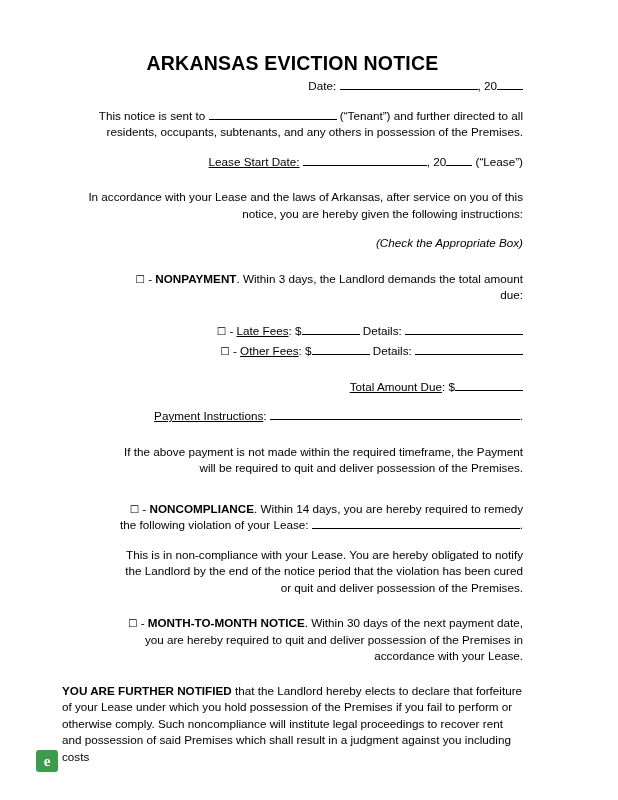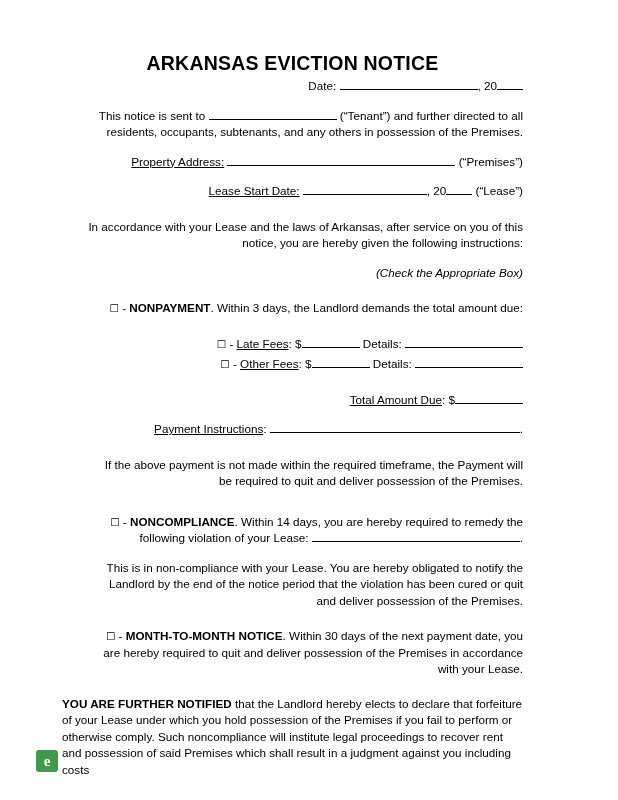--- a/index.html
+++ b/index.html
@@ -53,21 +53,21 @@
   .b-tenant { width: 128px; }
   .b-prop { width: 228px; }
   .b-lease { width: 124px; }
   .b-amt { width: 58px; }
   .b-period { width: 152px; }
   .b-det1 { width: 118px; }
   .b-det2 { width: 108px; }
   .b-total { width: 68px; }
   .b-pay { width: 250px; }
   .b-viol { width: 208px; }
-  .indent1 { margin-left: 34px; }
+  .indent1 { margin-left: 51px; }
   .indent2 { margin-left: 68px; }
   .sec-label { font-weight: bold; }
   .box {
     font-family: "DejaVu Sans", sans-serif;
     font-size: 10.5px;
   }
   .italic { font-style: italic; }
   .final {
     font-size: 11.7px;
     line-height: 16.5px;
@@ -103,25 +103,20 @@
     <span>Date:</span>
     <span class="blank b1"></span><span>, 20</span><span class="blank b-year"></span>
   </div>
 
   <div class="line">
     <span>This notice is sent to</span>
     <span class="blank b-tenant"></span>
     <span>(“Tenant”) and further directed to all residents, occupants, subtenants, and any others in possession of the Premises.</span>
   </div>
 
-  <div class="line">
-    <span class="ul">Property Address:</span>
-    <span class="blank b-prop"></span>
-    <span>(“Premises”)</span>
-  </div>
 
   <div class="line">
     <span class="ul">Lease Start Date:</span>
     <span class="blank b-lease"></span><span>, 20</span><span class="blank b-year"></span>
     <span>(“Lease”)</span>
   </div>
 
   <div class="gap-s"></div>
 
   <div class="line">In accordance with your Lease and the laws of Arkansas, after service on you of this notice, you are hereby given the following instructions:</div>

